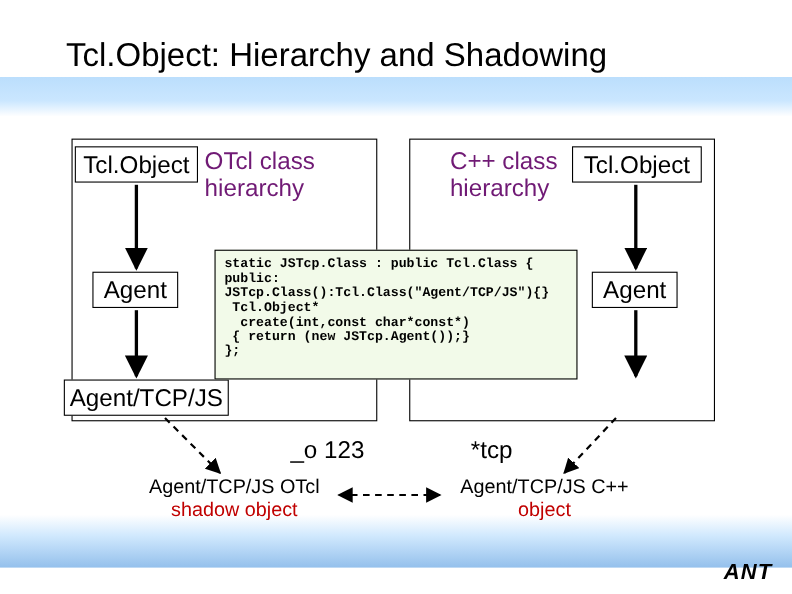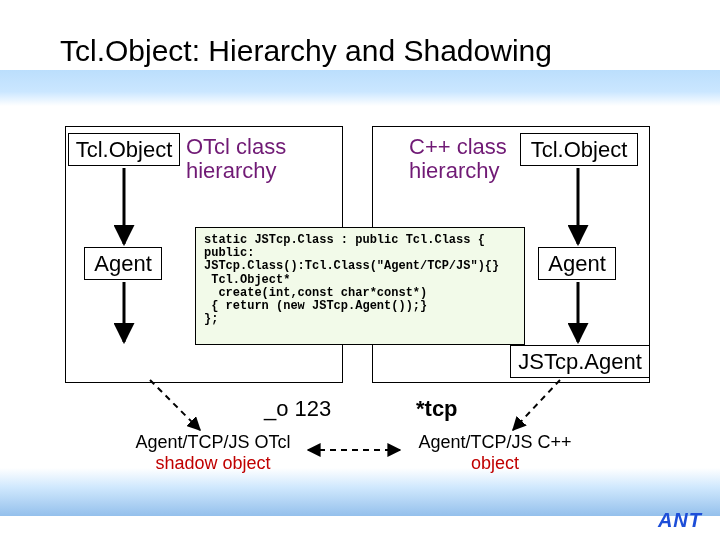--- a/index.html
+++ b/index.html
@@ -47,21 +47,21 @@
   
   .obj-caption {
     position: absolute; width: 190px; text-align: center; font-size: 18px;
   }
   .obj-caption .red { color: #c00000; }
   .ptr { position: absolute; font-size: 22px; margin-left: 16px; }
   
   .ant {
     position: absolute; right: 18px; bottom: 8px;
     font-size: 20px; font-style: italic; font-weight: bold;
-    color: #1d4ed8; letter-spacing: 1px;
+    color: #000000; letter-spacing: 1px;
   }
   
   svg.arrows { position: absolute; left:0; top:0; width:720px; height:540px; pointer-events:none; }
 </style>
 </head>
 <body>
 
 <div class="slide">
 
   <div class="ribbon-top"></div>
@@ -72,35 +72,35 @@
   <div class="col col-left"></div>
   <div class="col col-right"></div>
 
   <div class="col-label left" style="white-space:pre;">OTcl class
 hierarchy</div>
   <div class="col-label right" style="white-space:pre;">C++ class
 hierarchy</div>
 
   <div class="nodebox" style="left:68px; top:133px; width:112px; height:33px;">Tcl.Object</div>
   <div class="nodebox" style="left:84px; top:247px; width:78px; height:33px;">Agent</div>
+  <div class="nodebox" style="left:58px; top:345px; width:150px; height:33px;">Agent/TCP/JS</div>
 
   <div class="nodebox" style="left:520px; top:133px; width:118px; height:33px;">Tcl.Object</div>
   <div class="nodebox" style="left:538px; top:247px; width:78px; height:33px;">Agent</div>
-  <div class="nodebox" style="left:510px; top:345px; width:140px; height:33px;">JSTcp.Agent</div>
 
   <div class="codebox">static JSTcp.Class : public Tcl.Class {
 public:
 JSTcp.Class():Tcl.Class("Agent/TCP/JS"){}
  Tcl.Object*
   create(int,const char*const*)
  { return (new JSTcp.Agent());}
 };</div>
 
   <div class="ptr" style="left:248px; top:396px;">_o 123</div>
-  <div class="ptr" style="left:400px; top:396px;font-weight:bold;">*tcp</div>
+  <div class="ptr" style="left:412px; top:396px;">*tcp</div>
 
   <div class="obj-caption" style="left:400px; top:432px;">
     <div>Agent/TCP/JS C++</div>
     <div class="red">object</div>
   </div>
   <div class="obj-caption" style="left:118px; top:432px;">
     <div>Agent/TCP/JS OTcl</div>
     <div class="red">shadow object</div>
   </div>
 

